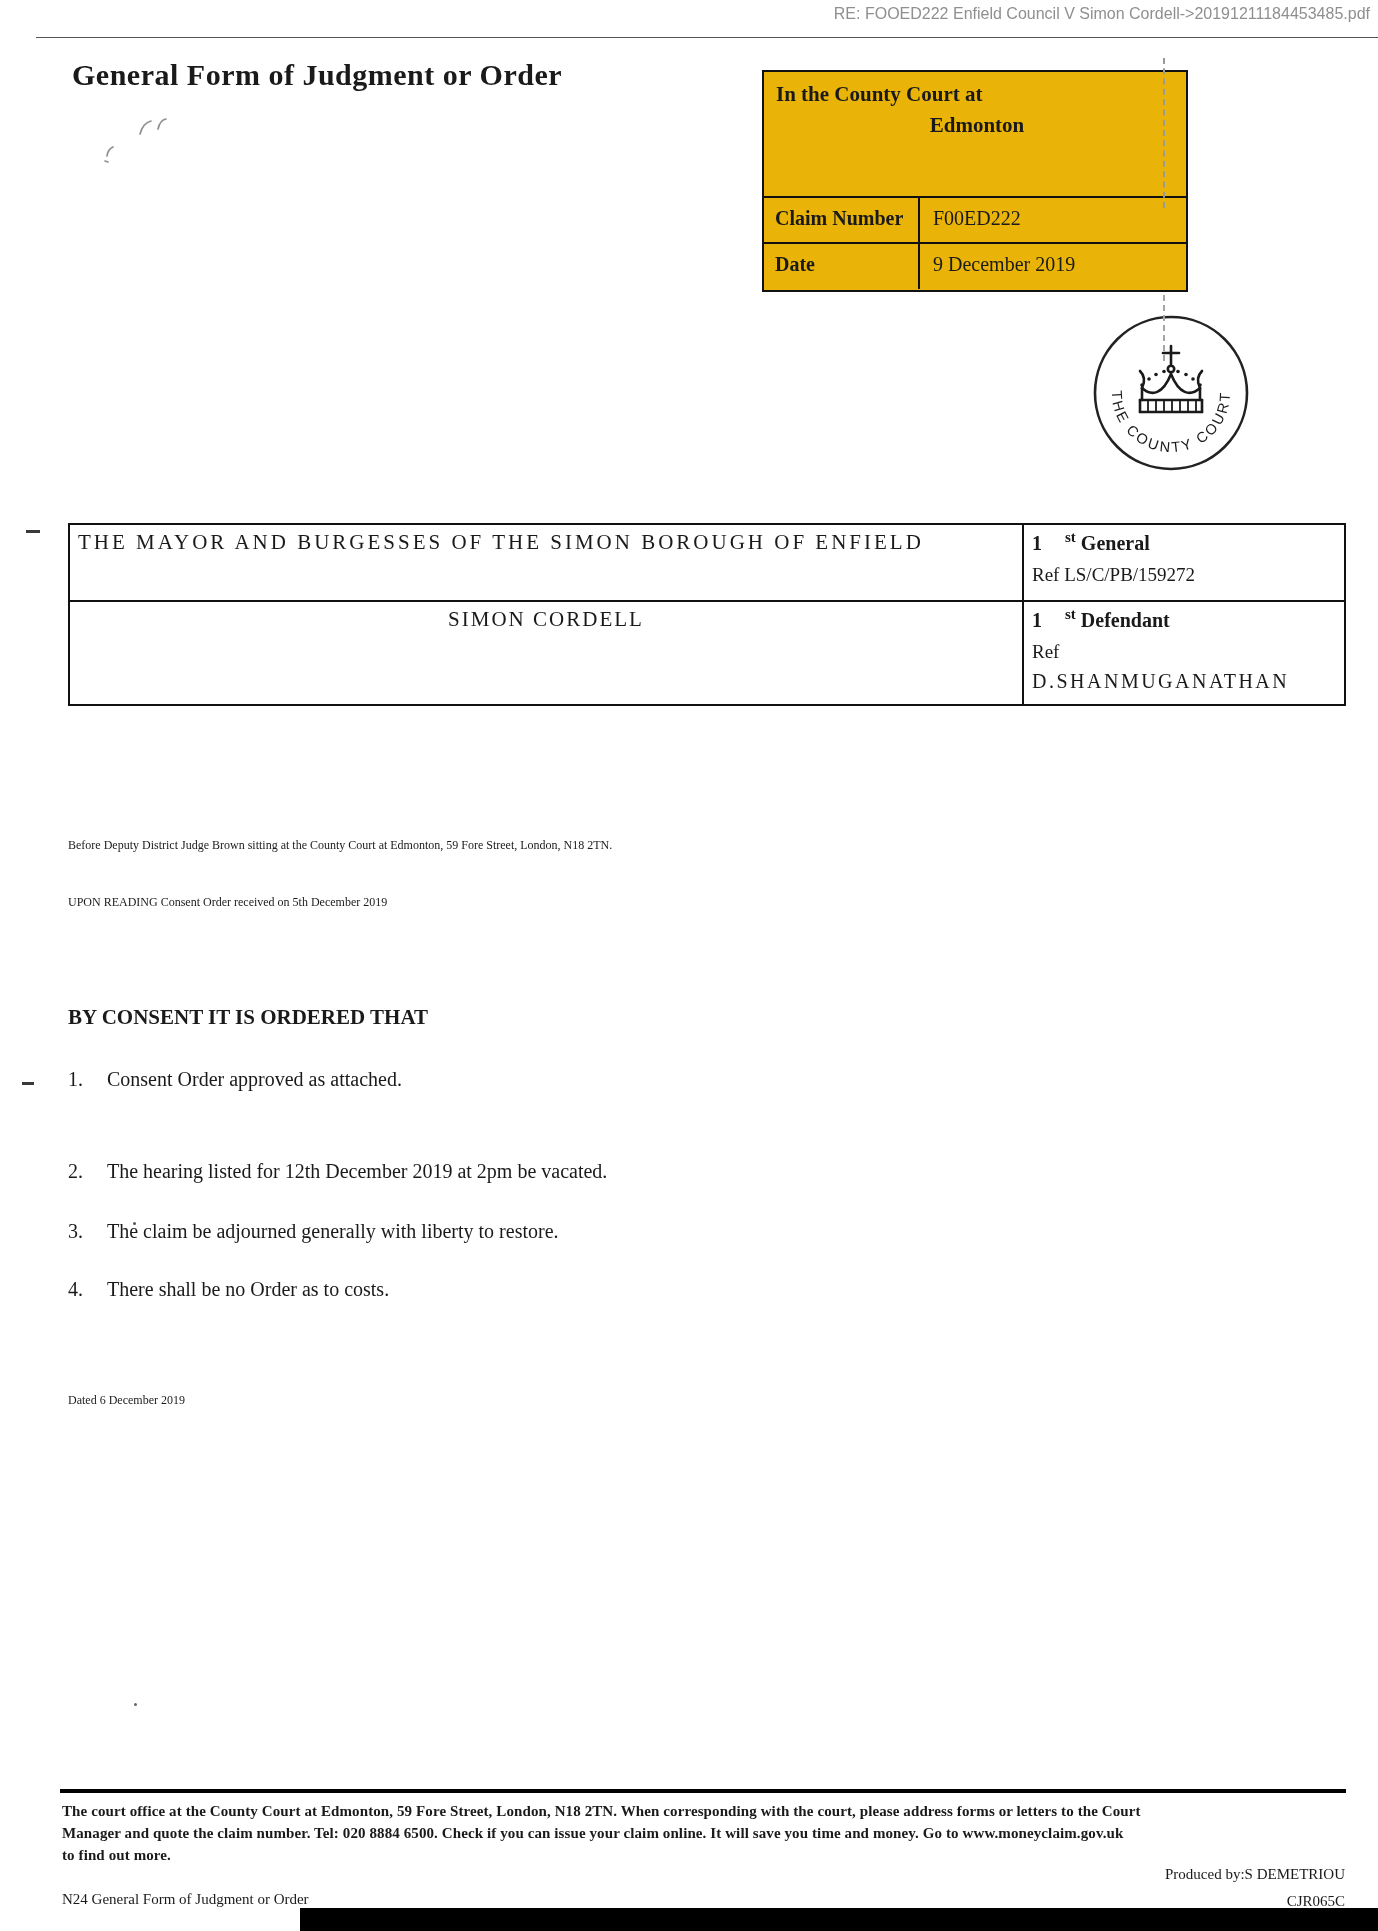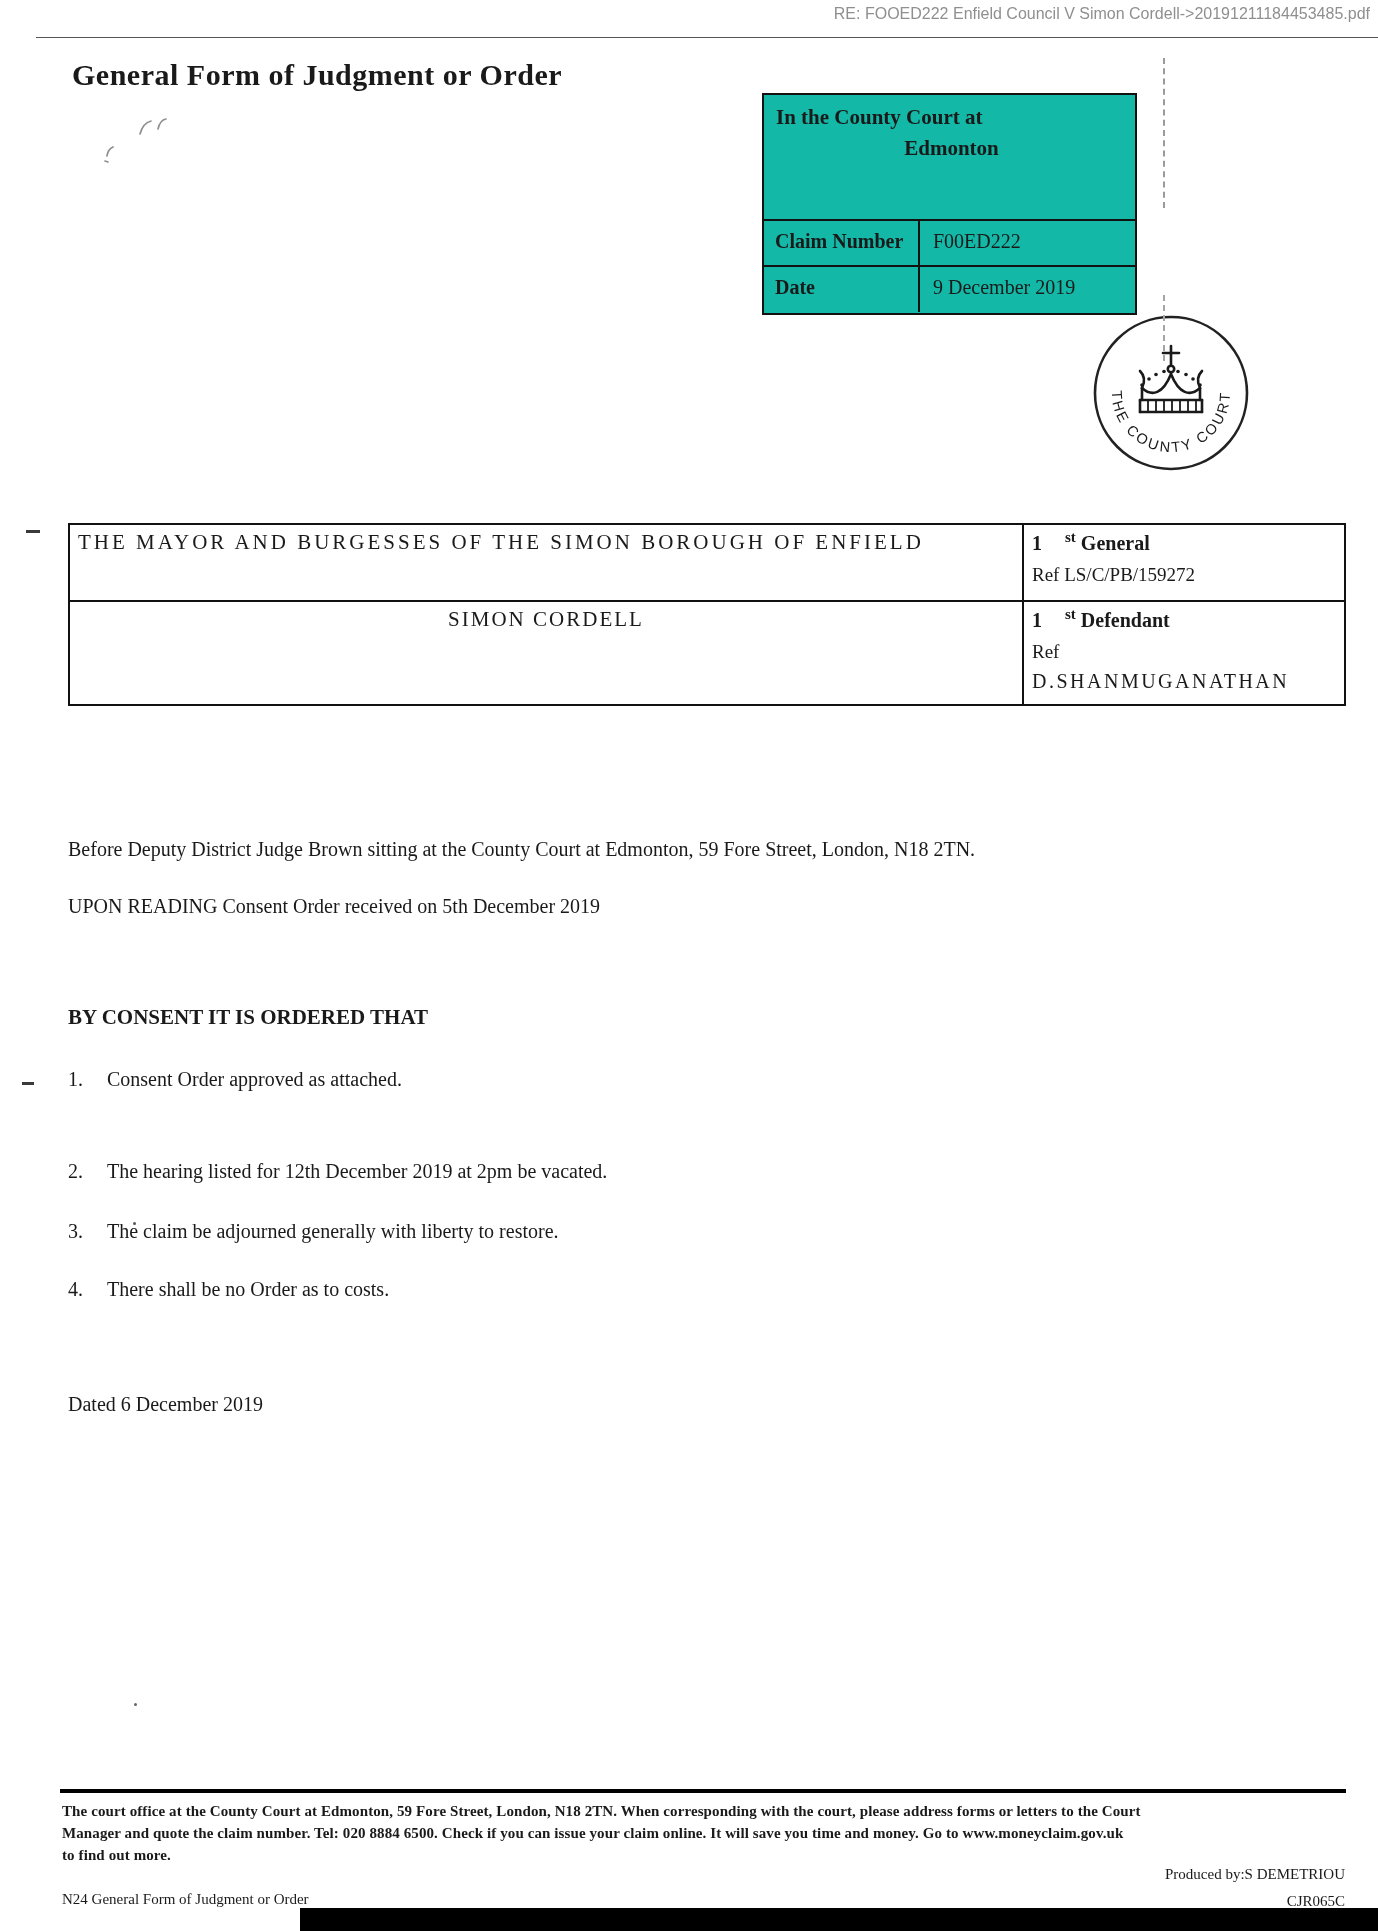--- a/index.html
+++ b/index.html
@@ -16,22 +16,22 @@
   .top-rule{position:absolute;top:37px;left:36px;width:1342px;border-top:1.5px solid #555;}
 
   
   .doc-title{
     position:absolute;left:72px;top:58px;
     font-size:30px;font-weight:bold;letter-spacing:0.5px;white-space:nowrap;
   }
 
   
   .court-box{
-    position:absolute;left:762px;top:93px;width:375px;height:222px;
-    border:2.5px solid #111;box-sizing:border-box;background:#14b8a6;
+    position:absolute;left:762px;top:70px;width:426px;height:222px;
+    border:2.5px solid #111;box-sizing:border-box;background:#eab308;
   }
   .cb-row1{height:126px;border-bottom:2px solid #111;box-sizing:border-box;padding:10px 8px 0 12px;}
   .cb-court-label{font-size:21px;font-weight:bold;}
   .cb-court-name{font-size:21px;font-weight:bold;text-align:center;margin-top:6px;}
   .cb-row{display:flex;border-bottom:2px solid #111;box-sizing:border-box;height:46px;}
   .cb-row:last-child{border-bottom:none;height:45px;}
   .cb-label{width:156px;border-right:2px solid #111;box-sizing:border-box;
     font-size:20px;font-weight:bold;padding:9px 0 0 11px;}
   .cb-value{font-size:20px;padding:9px 0 0 13px;}
 
@@ -49,21 +49,21 @@
   .pt-left{width:954px;border-right:2px solid #111;box-sizing:border-box;padding:5px 8px 0 8px;}
   .pt-right{flex:1;padding:4px 6px 0 8px;}
   .party-name{font-size:21px;letter-spacing:3px;white-space:nowrap;}
   .party-name.centered{text-align:center;letter-spacing:2px;}
   .party-role{font-size:20px;font-weight:bold;}
   .party-role sup{font-size:15px;margin-left:23px;}
   .party-ref{font-size:19px;margin-top:9px;}
   .party-ref2{font-size:20px;letter-spacing:2.5px;margin-top:7px;white-space:nowrap;}
 
   
-  .bodyline{position:absolute;left:68px;font-size:20px;white-space:nowrap;}
+  .bodyline{position:absolute;left:68px;font-size:12px;white-space:nowrap;}
   .order-heading{position:absolute;left:68px;font-size:21px;font-weight:bold;white-space:nowrap;}
   .order-item{position:absolute;left:68px;font-size:20px;white-space:nowrap;}
   .order-item .num{display:inline-block;width:39px;}
 
   
   .footer-rule{position:absolute;left:60px;top:1789px;width:1286px;border-top:4px solid #000;}
   .footer-text{
     position:absolute;left:62px;top:1800px;width:1300px;
     font-size:15px;font-weight:bold;line-height:1.47;letter-spacing:0.1px;
   }

